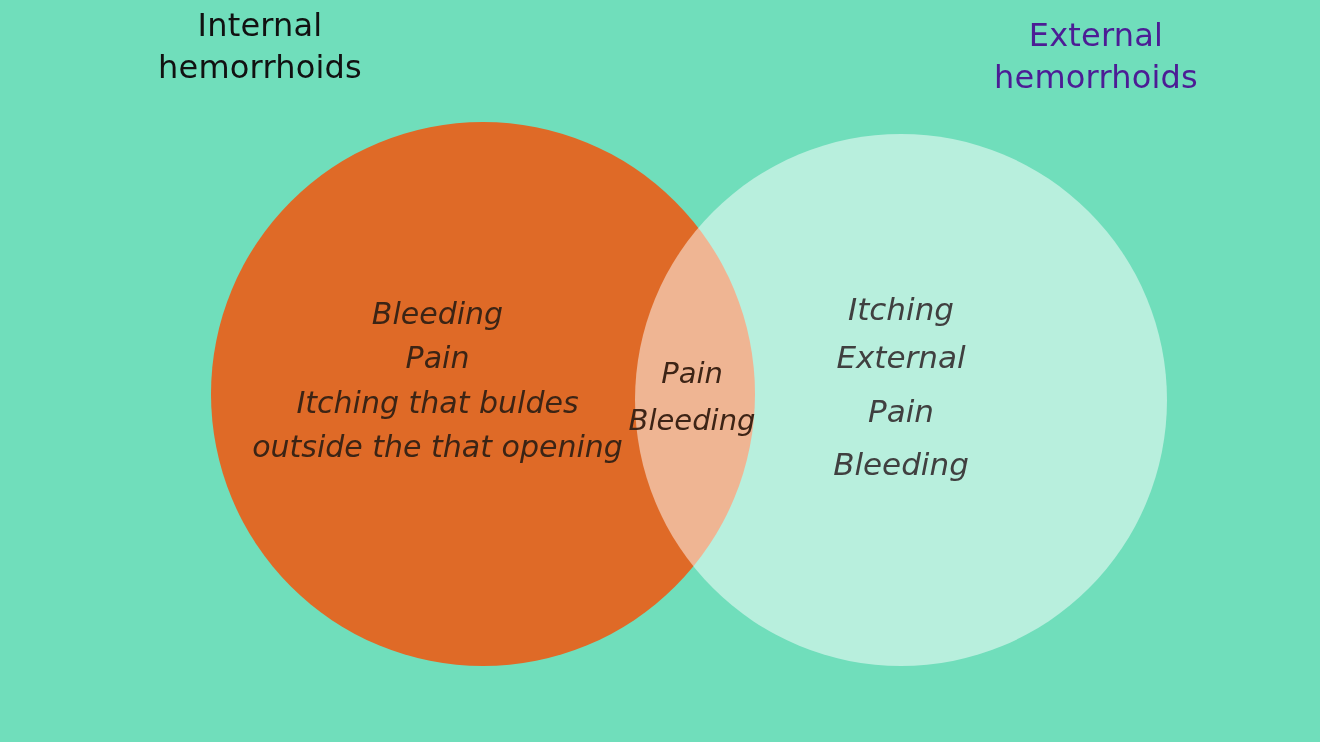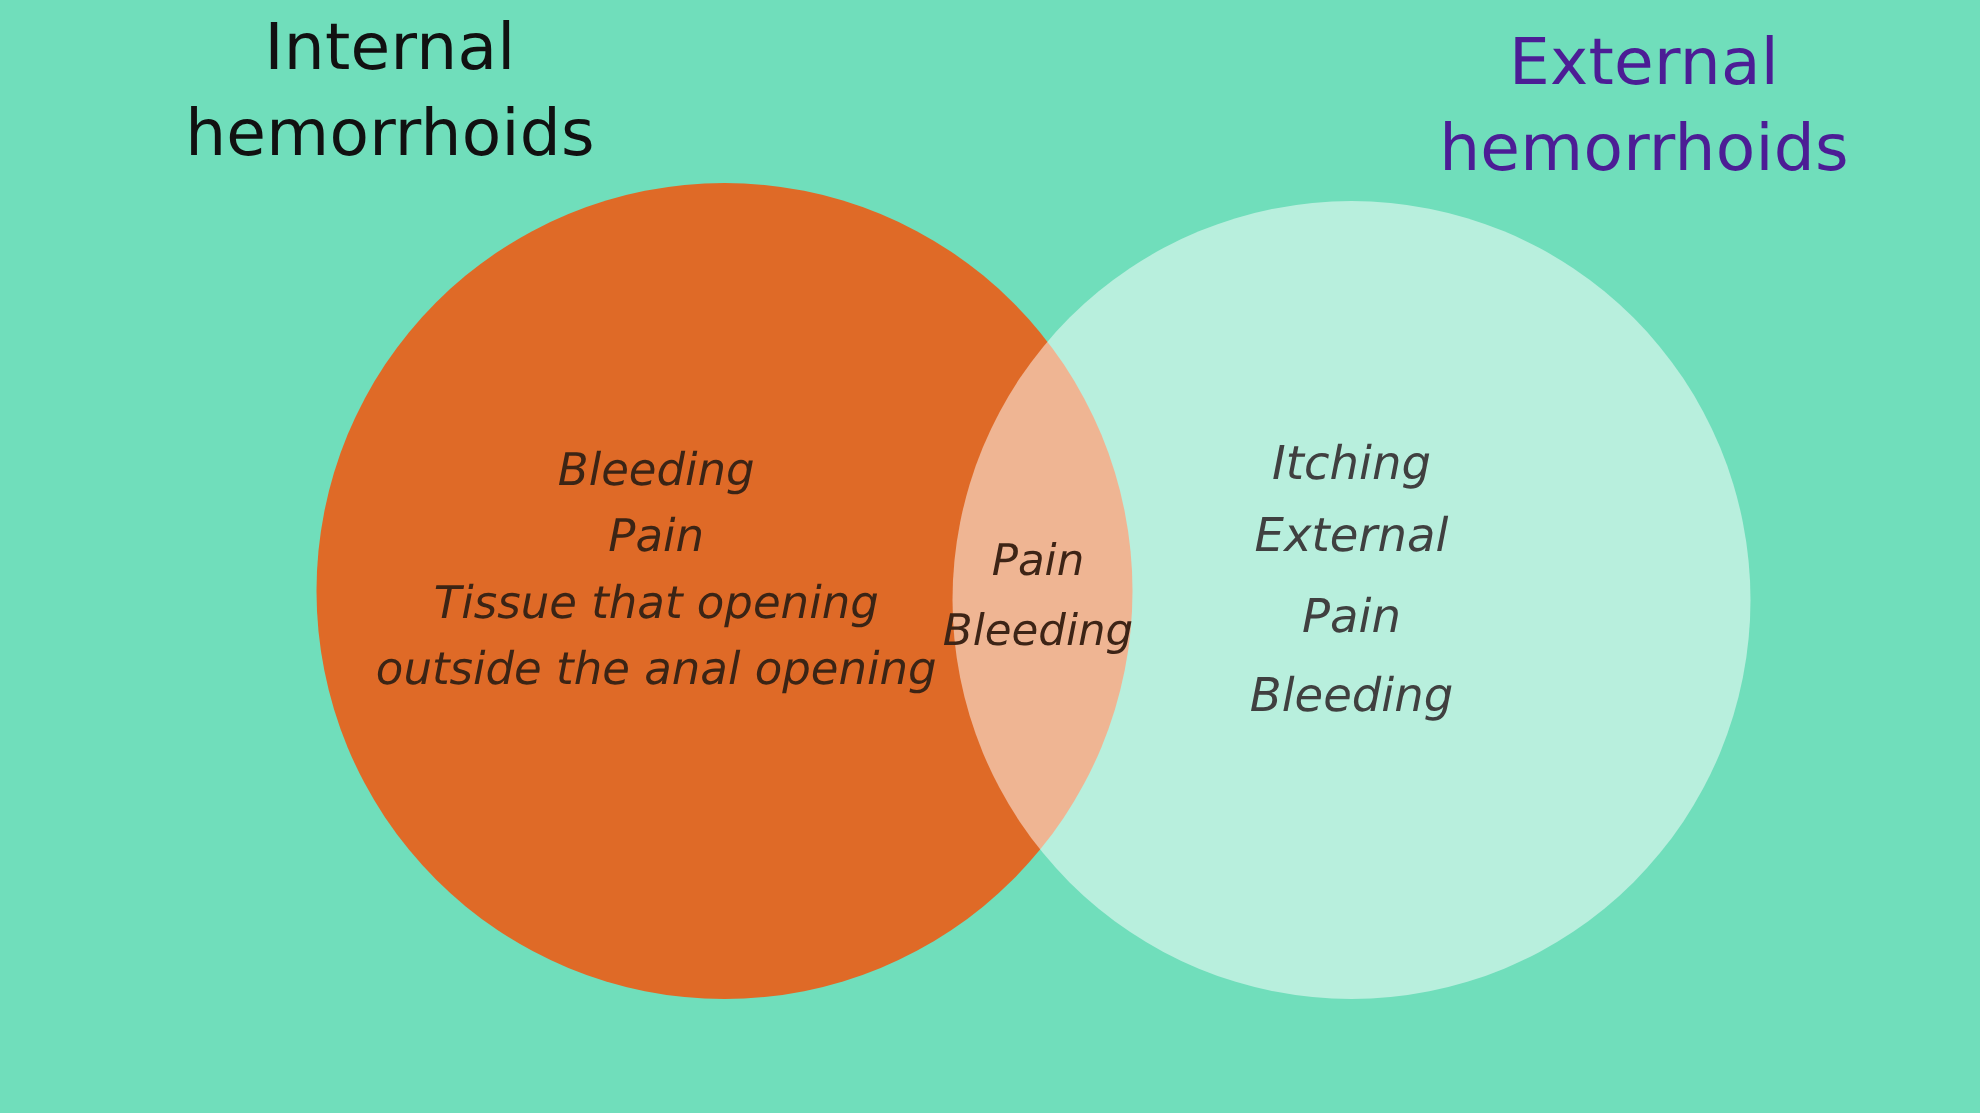--- a/index.html
+++ b/index.html
@@ -19,21 +19,21 @@
     height: 742px;
     background: #70debb;
     overflow: hidden;
   }
 
   
   .venn-title {
     position: absolute;
     text-align: center;
     color: #111111;
-    font-size: 43px;
+    font-size: 32px;
     line-height: 1.32;
     font-weight: 400;
     letter-spacing: 0.2px;
     white-space: pre-line;
     z-index: 6;
   }
   #title-left {
     left: 58px;
     top: 4px;
     width: 404px;
@@ -123,22 +123,22 @@
 
   <div class="venn-title" id="title-left" style="color: rgb(17, 17, 17);">Internal
 hemorrhoids</div>
 
   <div class="venn-title" id="title-right" style="color: #4c1d95;">External
 hemorrhoids</div>
 
   <div class="venn-text" id="text-left" style="color: rgb(59, 36, 21);">
     <span class="tline">Bleeding</span>
     <span class="tline">Pain</span>
-    <span class="tline line-wide">Tissue that opening</span>
-    <span class="tline line-wide">outside the anal opening</span>
+    <span class="tline line-wide">Itching that buldes</span>
+    <span class="tline line-wide">outside the that opening</span>
   </div>
 
   <div class="venn-text" id="text-center" style="color: rgb(61, 36, 22);">
     <span class="tline">Pain</span>
     <span class="tline">Bleeding</span>
   </div>
 
   <div class="venn-text" id="text-right" style="color: #404040;">
     <span class="tline">Itching</span>
     <span class="tline">External</span>

